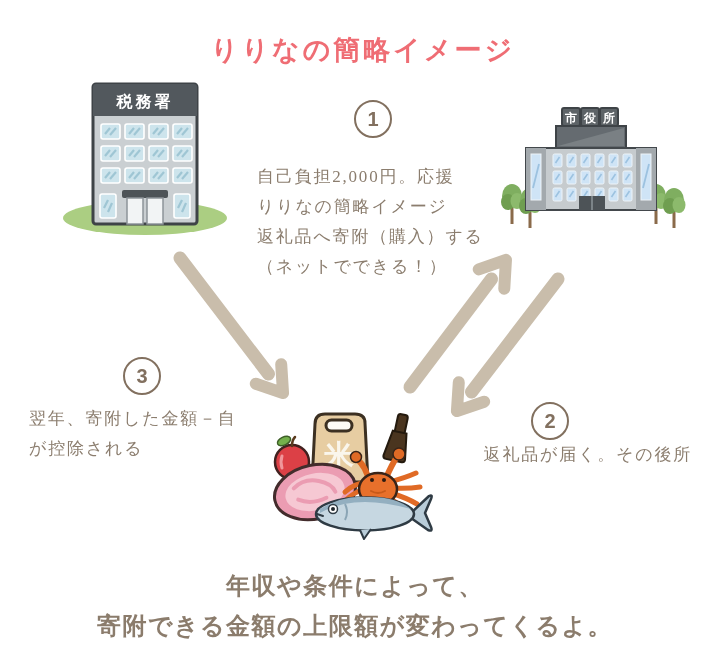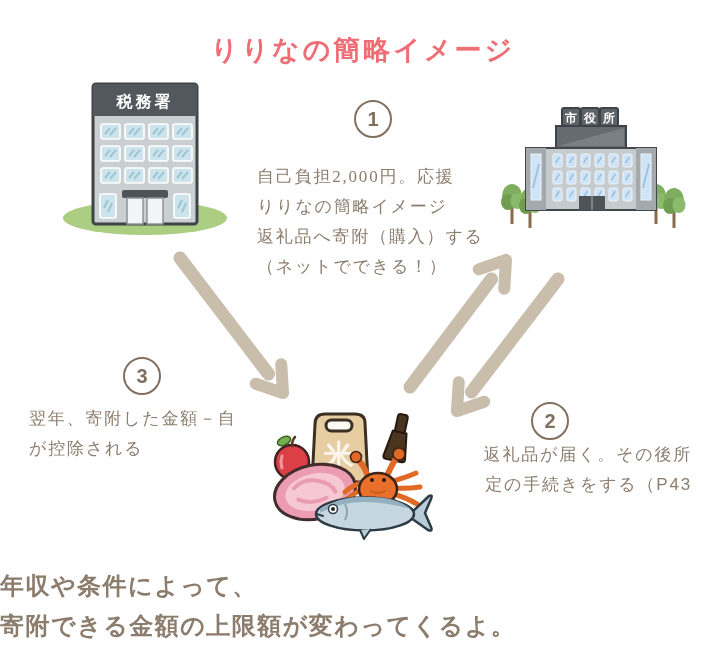--- a/index.html
+++ b/index.html
@@ -23,21 +23,21 @@
   #circle-2{left:531px;top:402px;}
   #circle-3{left:123px;top:357px;}
   .step-text{
     position:absolute;color:#8b7d6e;font-size:17px;line-height:30px;
     letter-spacing:1.8px;z-index:3;
   }
   #text-1{left:257px;top:162px;width:245px;font-family:Liberation Serif, serif;}
   #text-2{left:437px;top:440px;width:255px;text-align:right;}
   #text-3{left:29px;top:404px;width:245px;}
   .footer{
-    position:absolute;left:0;top:566px;width:710px;
+    position:absolute;left:0;top:566px;width:710px;text-align:center;
     color:#8b7c6c;font-weight:bold;font-size:24px;line-height:40px;
     letter-spacing:1.5px;z-index:3;
   }
   .illo{position:absolute;z-index:2;}
   #tax-office{left:60px;top:78px;}
   #city-hall{left:498px;top:92px;}
   #gift-food{left:265px;top:392px;}
   #arrows{left:0;top:0;z-index:1;}
 </style>
 </head>
@@ -214,21 +214,20 @@
   <div id="circle-3" class="step-circle">3</div>
 
   <div id="text-1" class="step-text">
     <div>自己負担2,000円。応援</div>
     <div>りりなの簡略イメージ</div>
     <div>返礼品へ寄附（購入）する</div>
     <div>（ネットでできる！）</div>
   </div>
   <div id="text-2" class="step-text">
     <div>返礼品が届く。その後所</div>
-    <div>定の手続きをする（P43</div>
   </div>
   <div id="text-3" class="step-text">
     <div>翌年、寄附した金額－自</div>
     <div>が控除される</div>
   </div>
 
   <div class="footer">
     <div>年収や条件によって、</div>
     <div>寄附できる金額の上限額が変わってくるよ。</div>
   </div>

